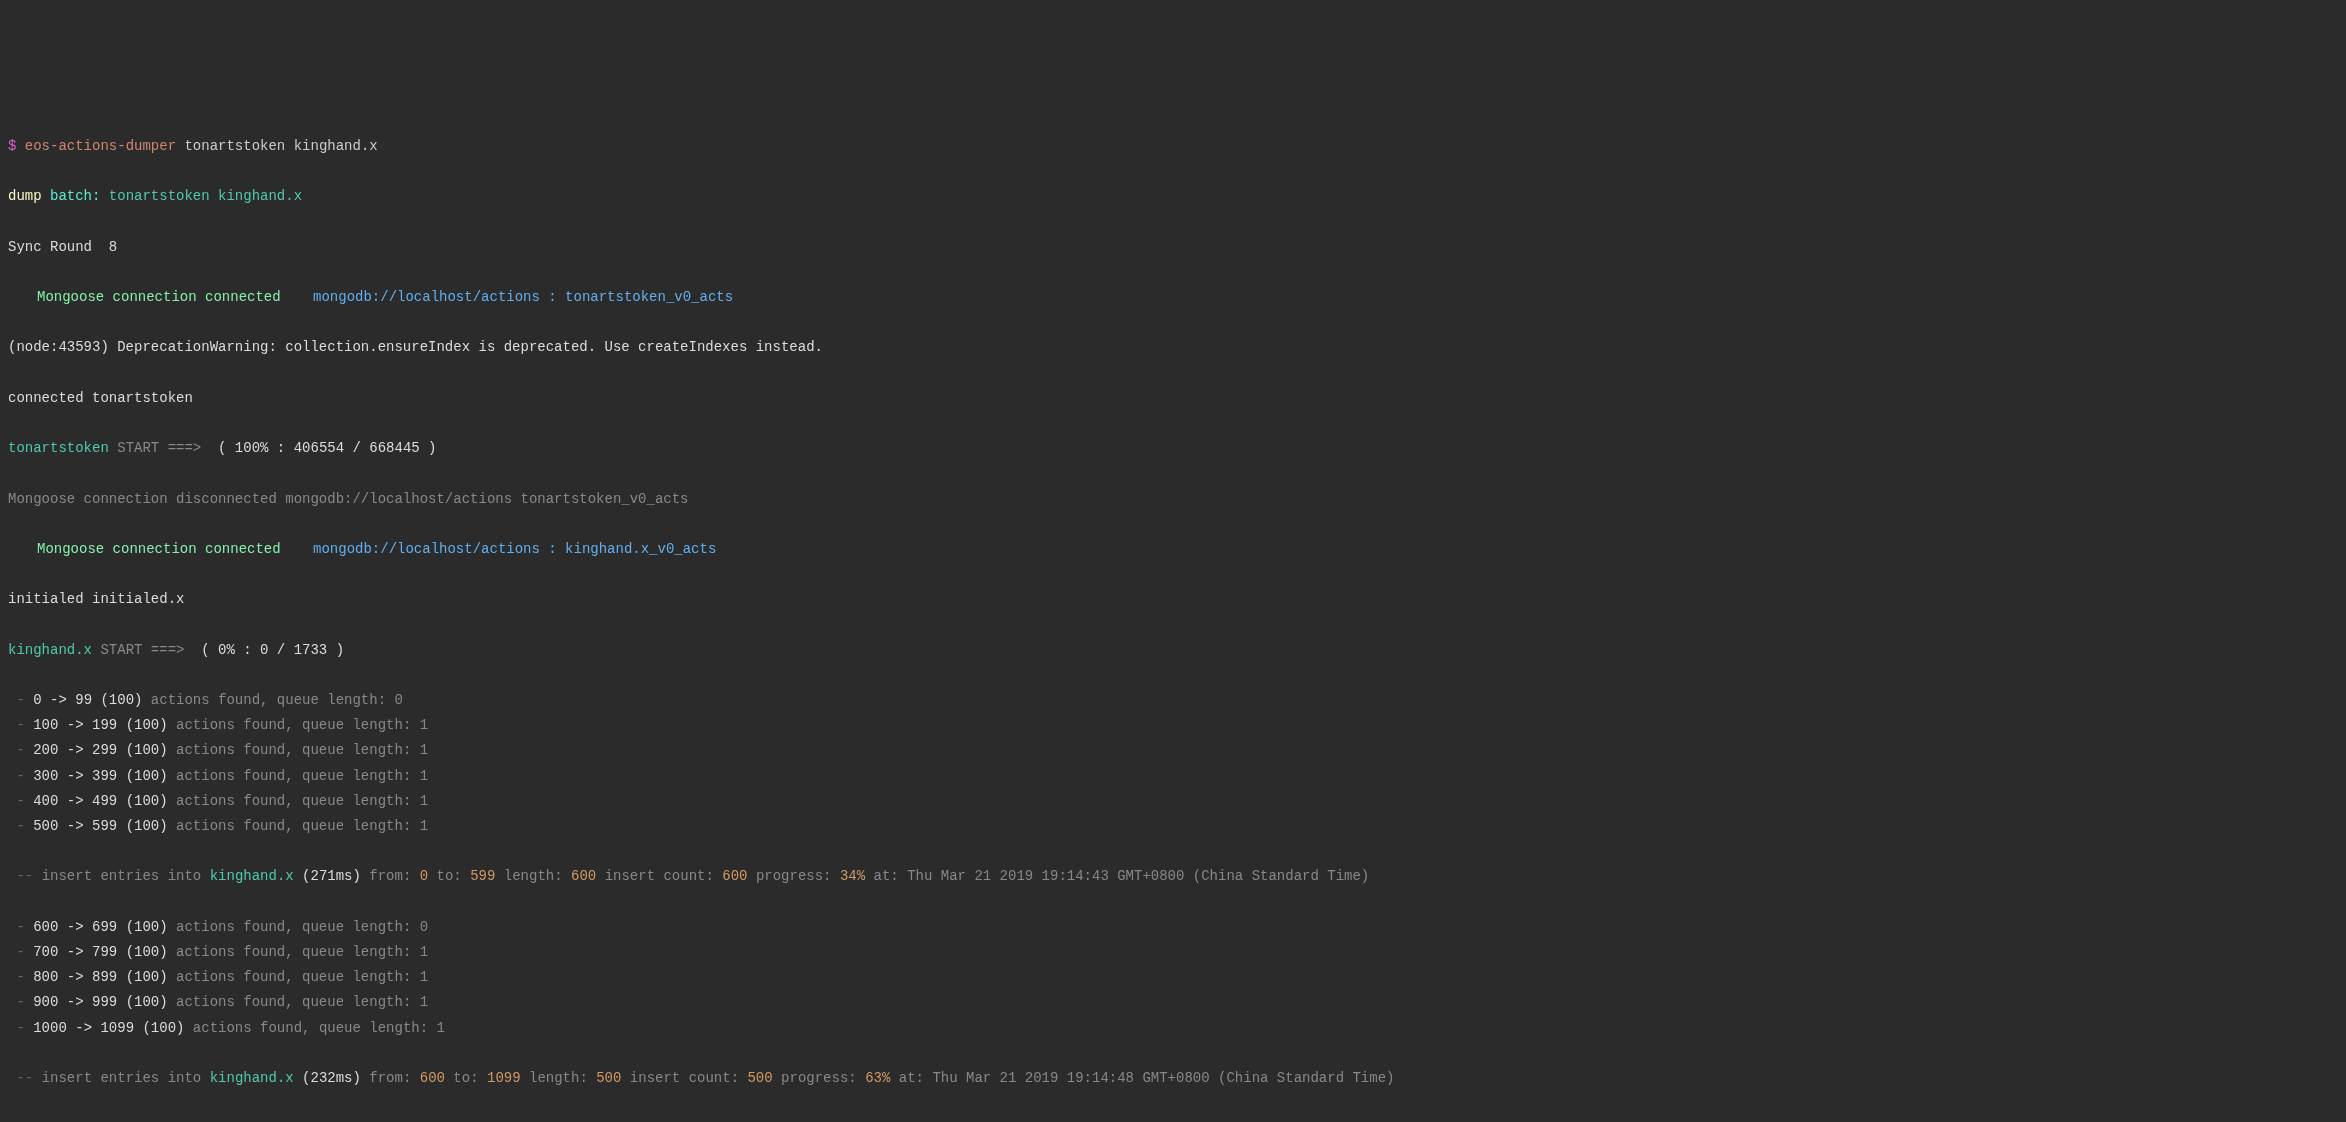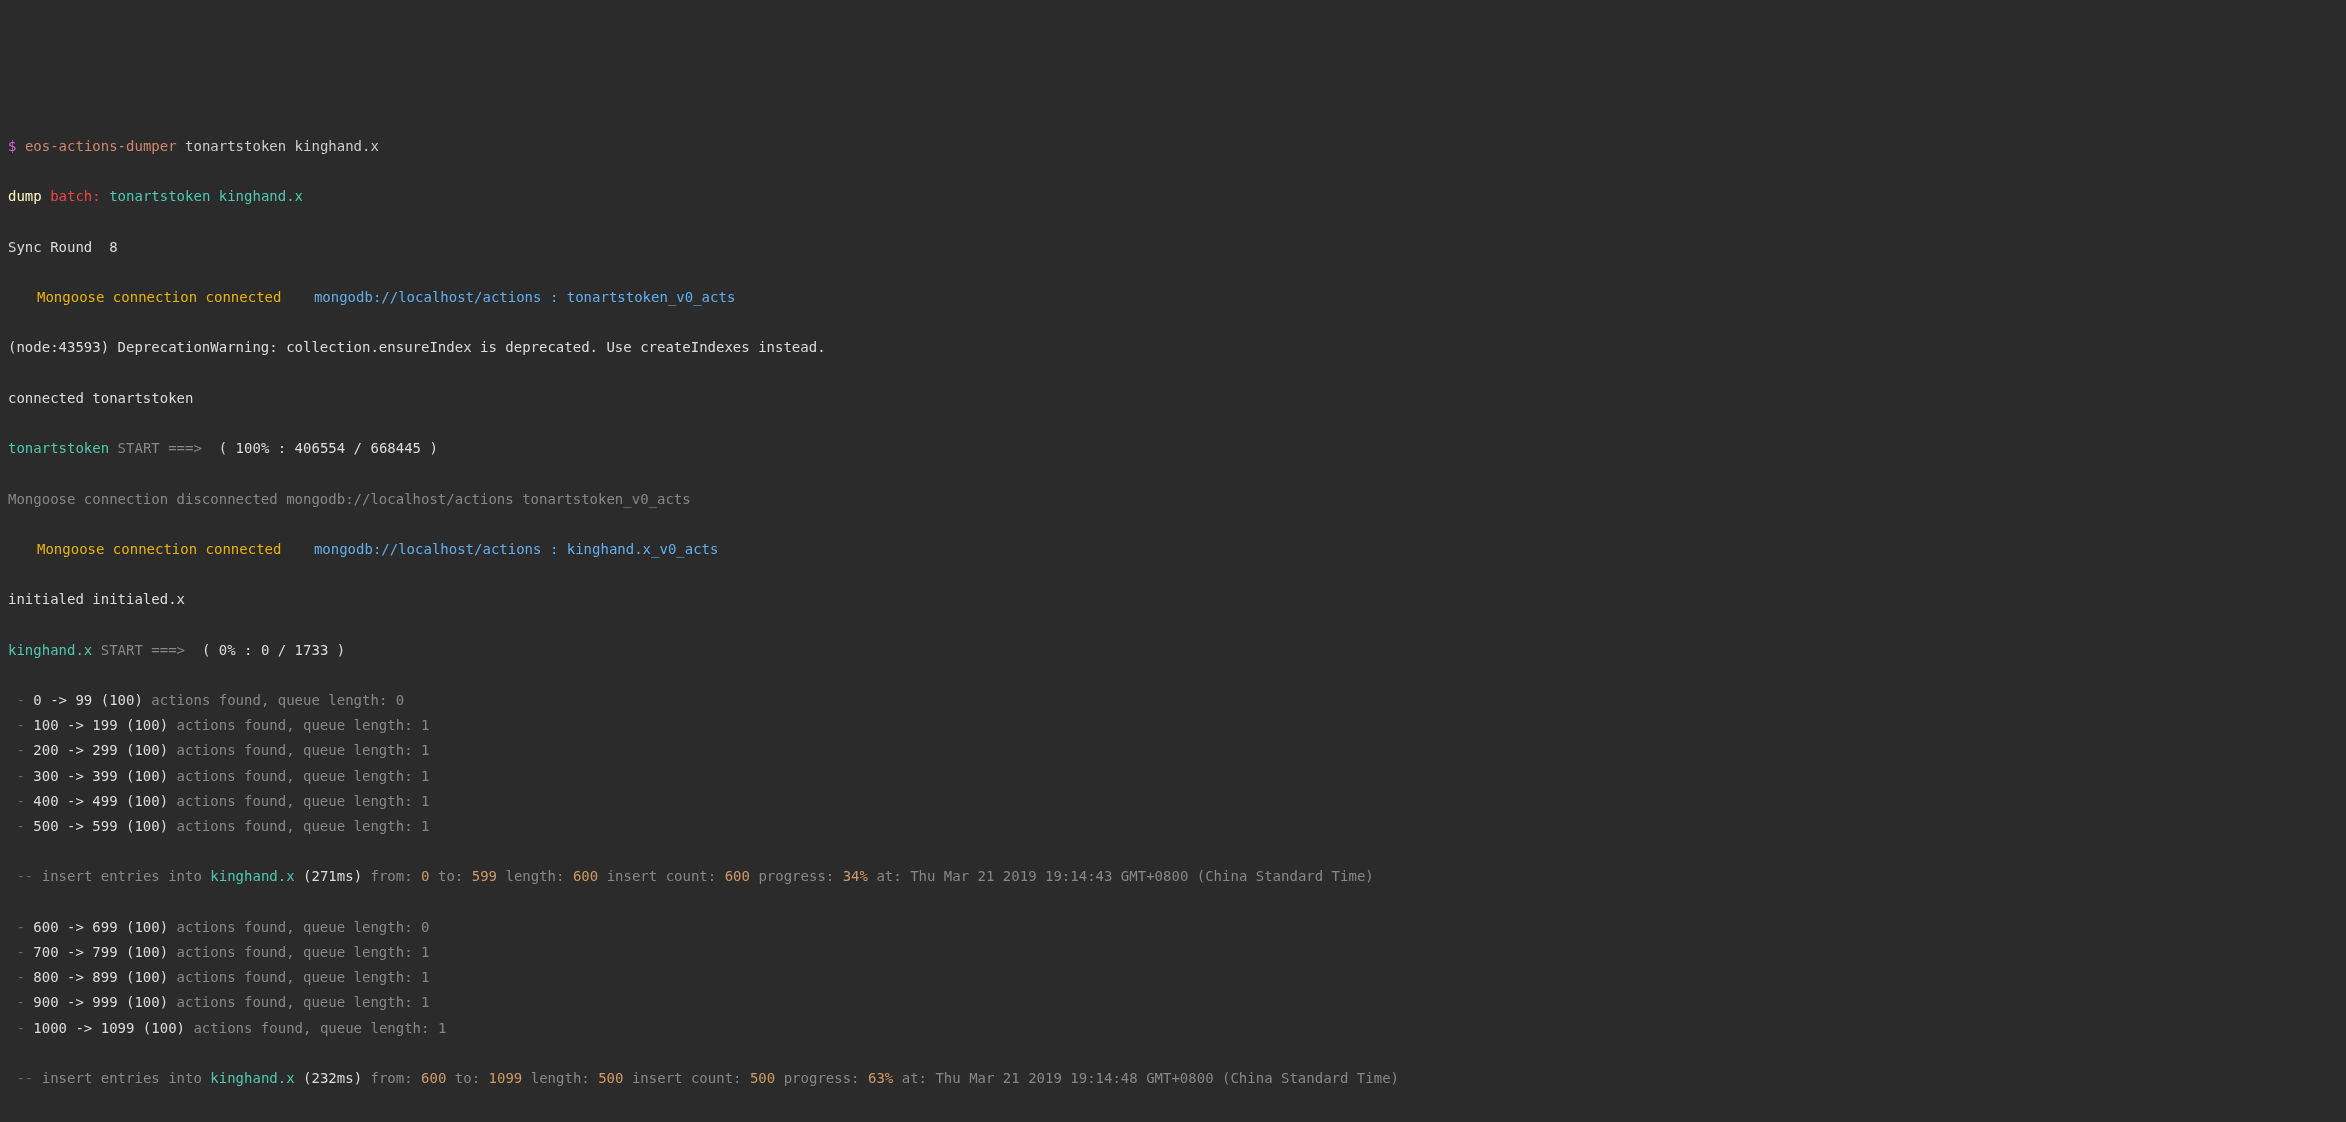--- a/index.html
+++ b/index.html
@@ -14,29 +14,29 @@
       line-height: 1.8;
       padding: 8px;
       color: #cccccc;
       white-space: pre;
       overflow-x: auto;
     }
     .prompt { color: #d75fd7; }
     .cmd { color: #d08770; }
     .args { color: #cccccc; }
     .cyan { color: #fef9c3; }
-    .blue { color: #ef4444; }
+    .blue { color: #5eead4; }
     .white { color: #dcdcdc; }
-    .yellow { color: #eab308; padding-left: 29px; }
+    .yellow { color: #86efac; padding-left: 29px; }
     .url { color: #61afef; padding-left: 24px; }
     .teal { color: #4ec9b0; }
     .orange { color: #d19a66; }
     .gray { color: #888888; }
     .dim { color: #666666; }
-    .line { display: block; }
+    .line { display: block; font-family: Liberation Mono, monospace; }
   </style>
 </head>
 <body>
 
 
 
 <div>
 <span class="line"><span class="prompt">$</span> <span class="cmd">eos-actions-dumper</span> <span class="args">tonartstoken kinghand.x</span></span>
 <span class="line"><span class="cyan">dump</span> <span class="blue">batch:</span> <span class="teal">tonartstoken kinghand.x</span></span>
 <span class="line white">Sync Round  8</span>

